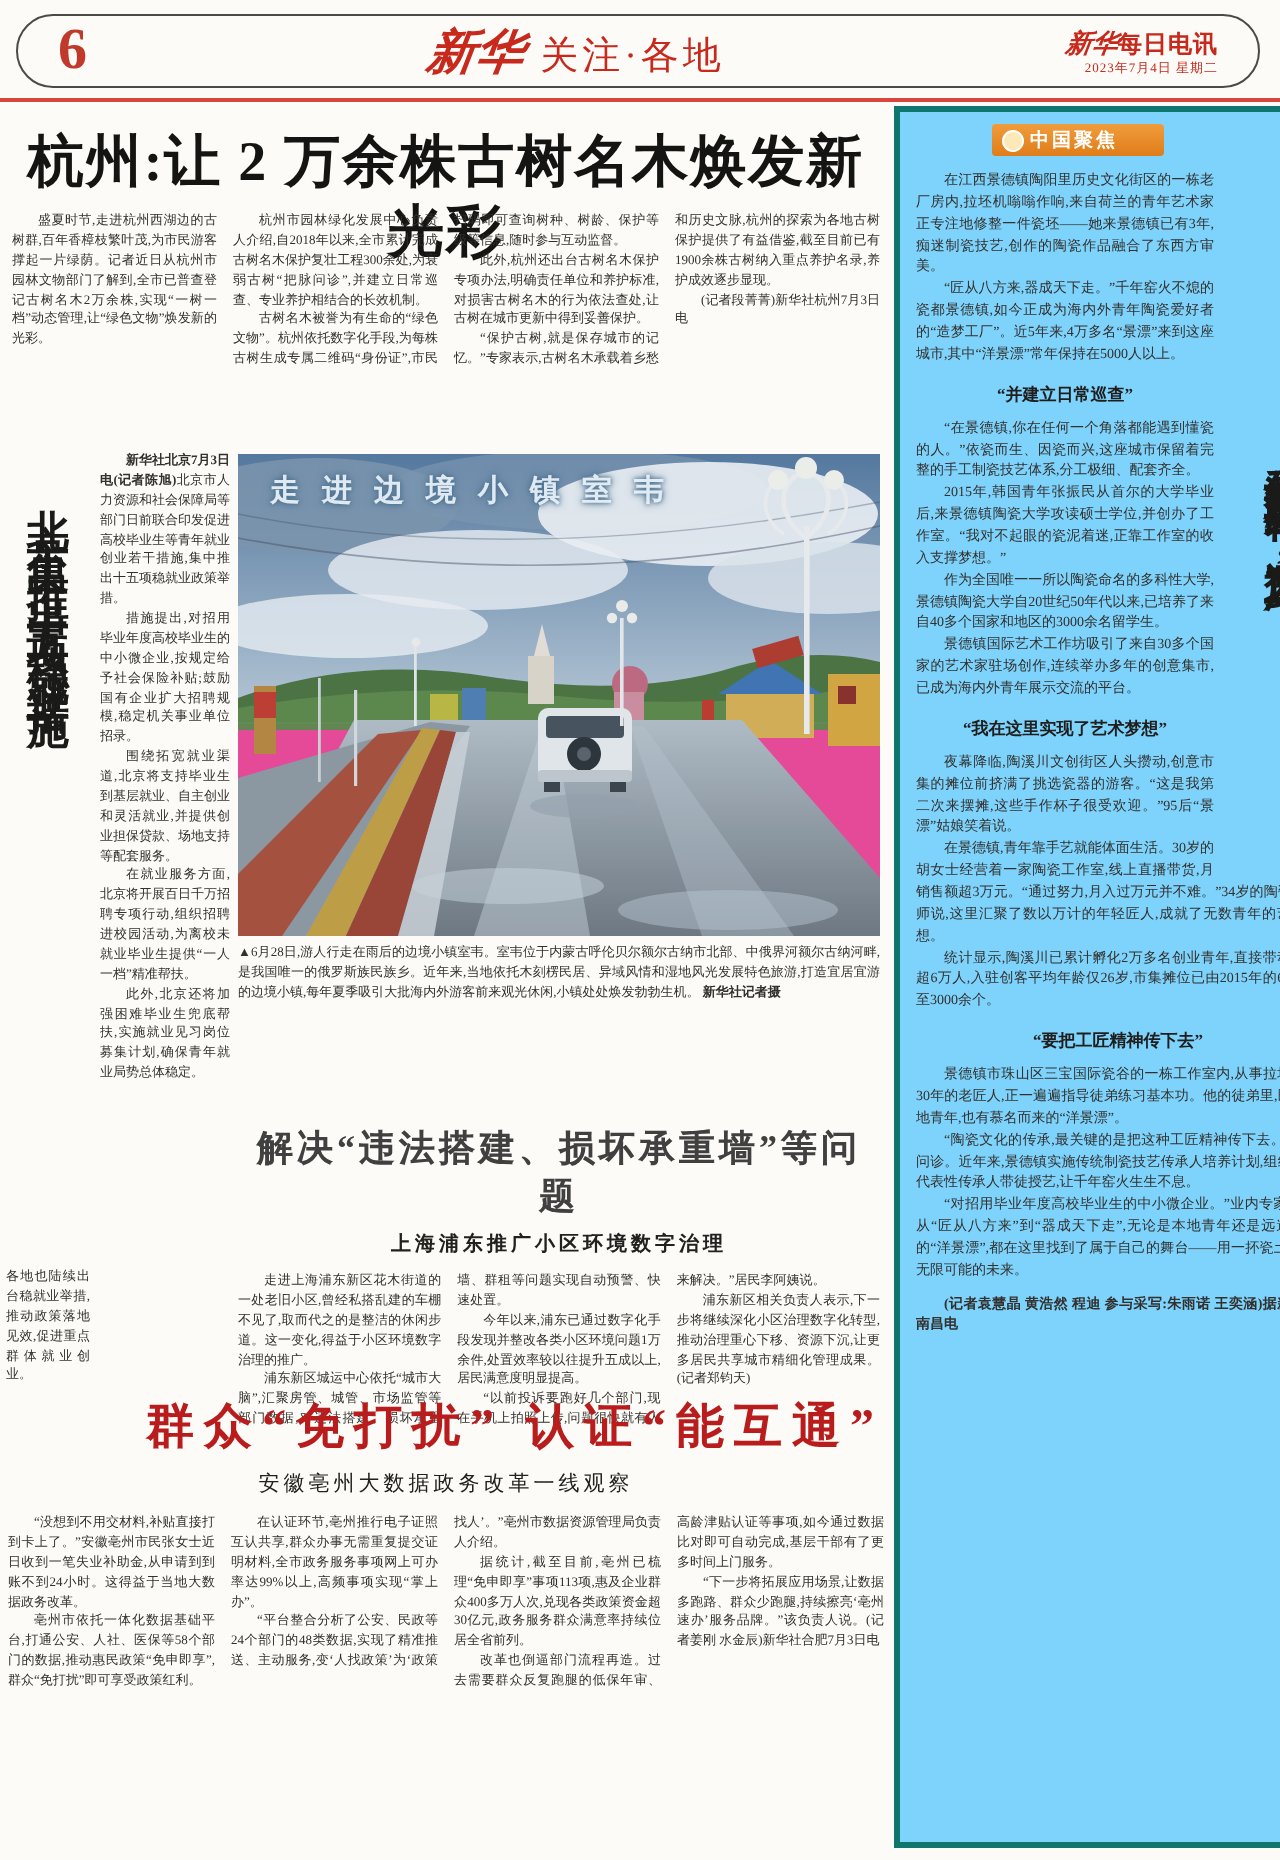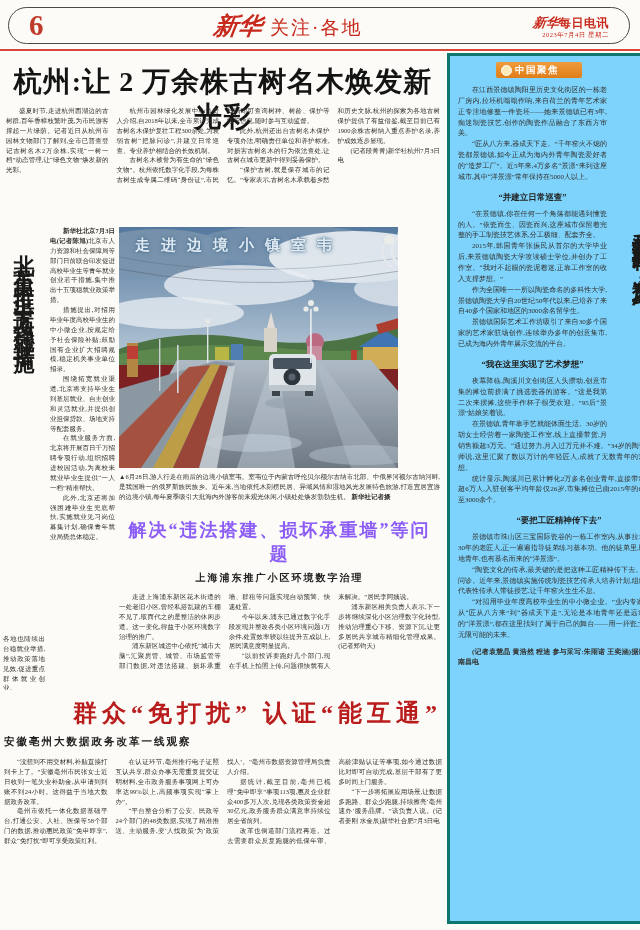--- a/index.html
+++ b/index.html
@@ -34,37 +34,37 @@
 
   
   .bj-strip{position:absolute;left:3px;top:226px;width:112px;height:464px;display:flex;}
   .bj-left{width:42px;display:flex;flex-direction:column;}
   .bj-headline{height:408px;padding-top:12px;font-size:21px;font-weight:900;letter-spacing:7px;
                color:#1a1a18;margin:0 auto;box-sizing:border-box;}
   .bj-below{flex:1;overflow:hidden;}
   .bj-text{flex:1;margin-left:5px;overflow:hidden;}
 
   
-  .photo{position:absolute;left:119px;top:227px;width:279px;height:241px;overflow:hidden;background:#7f1d1d;}
+  .photo{position:absolute;left:119px;top:227px;width:321px;height:241px;overflow:hidden;background:#ec4899;}
   .photo svg{display:block;}
   .photo-title{position:absolute;left:16px;top:9px;font-size:15px;font-weight:bold;letter-spacing:11px;
                color:rgba(235,243,250,.92);text-shadow:0 0 4px #49708f, 0 0 2px #49708f;white-space:nowrap;}
   .caption{position:absolute;left:119px;top:472px;width:321px;height:43px;}
   .caption .credit{font-weight:bold;}
 
   
   .sh-art{position:absolute;left:119px;top:518px;width:321px;}
-  .sh-headline{text-align:center;font-size:18px;font-weight:900;letter-spacing:2px;color:#8b5cf6;}
+  .sh-headline{text-align:center;font-size:18px;font-weight:900;letter-spacing:2px;color:#404040;margin-top:44px;}
   .sh-subtitle{text-align:center;font-size:10px;font-weight:bold;letter-spacing:2px;margin-top:5px;color:#22211f;}
   .sh-body{margin-top:7px;height:113px;column-count:3;column-gap:8px;}
 
   
   .bz-art{position:absolute;left:4px;top:697px;width:438px;}
   .bz-headline{text-align:right;font-size:24px;font-weight:700;letter-spacing:5px;color:#b91c1c;}
-  .bz-subtitle{text-align:left;font-size:10.5px;font-weight:bold;letter-spacing:2px;margin-top:6px;color:#22211f;}
+  .bz-subtitle{text-align:center;font-size:10.5px;font-weight:normal;letter-spacing:2px;margin-top:6px;color:#22211f;}
   .bz-body{margin-top:8px;height:163px;column-count:4;column-gap:8px;}
 
   
   .focus-box{position:absolute;left:447px;top:53px;width:224px;height:871px;border:3px solid #0f766e;
              box-sizing:border-box;background:#7dd3fc;padding:6px 8px;overflow:hidden;}
   .focus-badge{width:86px;height:16px;margin:0 0 7px 38px;border-radius:2px;
                background:linear-gradient(180deg,#f09c3c,#df7d18);display:flex;align-items:center;
                gap:3px;padding:0 5px;box-sizing:border-box;}
   .focus-badge .icon{width:11px;height:11px;border-radius:50%;background:#fde9b8;border:1.6px solid #fff;
                box-sizing:border-box;flex:none;}

